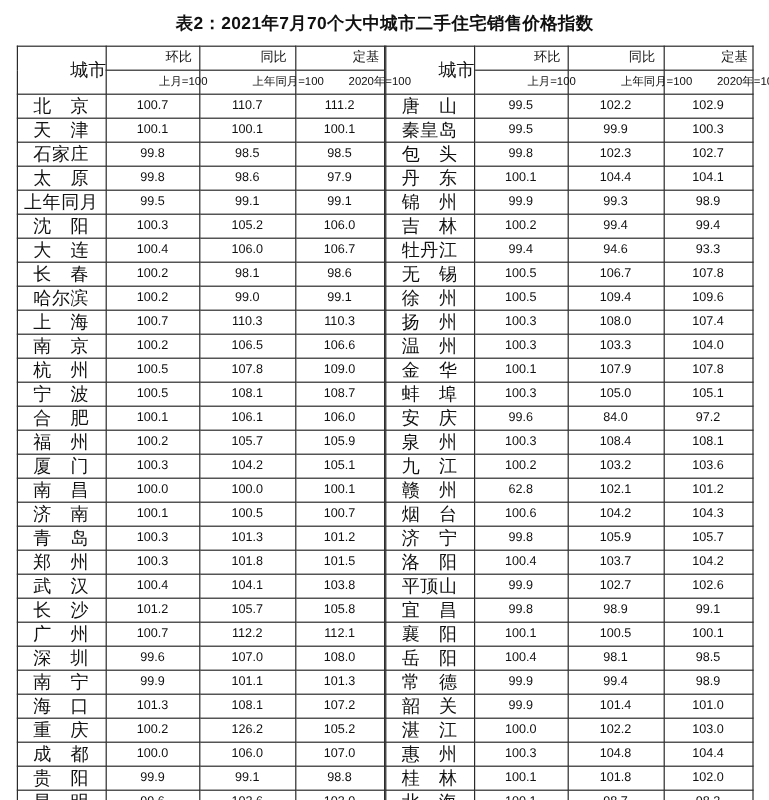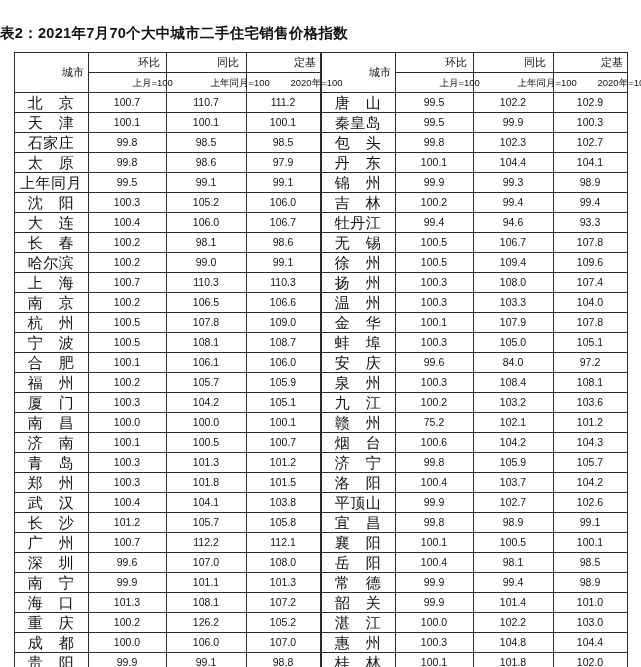--- a/index.html
+++ b/index.html
@@ -15,25 +15,25 @@
     overflow: hidden;
   }
   .page {
     position: relative;
     width: 641px;
     height: 667px;
     box-sizing: border-box;
     padding: 0;
   }
   .title {
-    text-align: left;
+    text-align: center;
     font-size: 14.5px;
     font-weight: bold;
     letter-spacing: 0.3px;
-    padding-top: 24px;
+    padding-top: 10px;
     padding-bottom: 9px;
     color: #111;
   }
   .tables {
     display: flex;
     flex-direction: row;
     justify-content: center;
     gap: 0px;
     padding: 0 14px;
     box-sizing: border-box;
@@ -63,21 +63,21 @@
   table.idx thead th {
     font-size: 11px;
     color: #111;
     padding-left: 44px;
   }
   table.idx thead th.sub {
     font-size: 9.5px;
     color: #111;
   }
   table.idx th.cityhdr {
-    font-size: 11px;
+    font-size: 15px;
   }
   td.cityname {
     font-size: 15px;
     letter-spacing: 0.5px;
     color: #111;
   }
   td.num {
     font-size: 10.5px;
     color: #111;
     font-family: "Liberation Sans", sans-serif;
@@ -408,21 +408,21 @@
             <td class="num">108.1</td>
           </tr>
           <tr id="right-row-15">
             <td class="cityname">九　江</td>
             <td class="num">100.2</td>
             <td class="num">103.2</td>
             <td class="num">103.6</td>
           </tr>
           <tr id="right-row-16">
             <td class="cityname">赣　州</td>
-            <td class="num">75.2</td>
+            <td class="num">62.8</td>
             <td class="num">102.1</td>
             <td class="num">101.2</td>
           </tr>
           <tr id="right-row-17">
             <td class="cityname">烟　台</td>
             <td class="num">100.6</td>
             <td class="num">104.2</td>
             <td class="num">104.3</td>
           </tr>
           <tr id="right-row-18">

